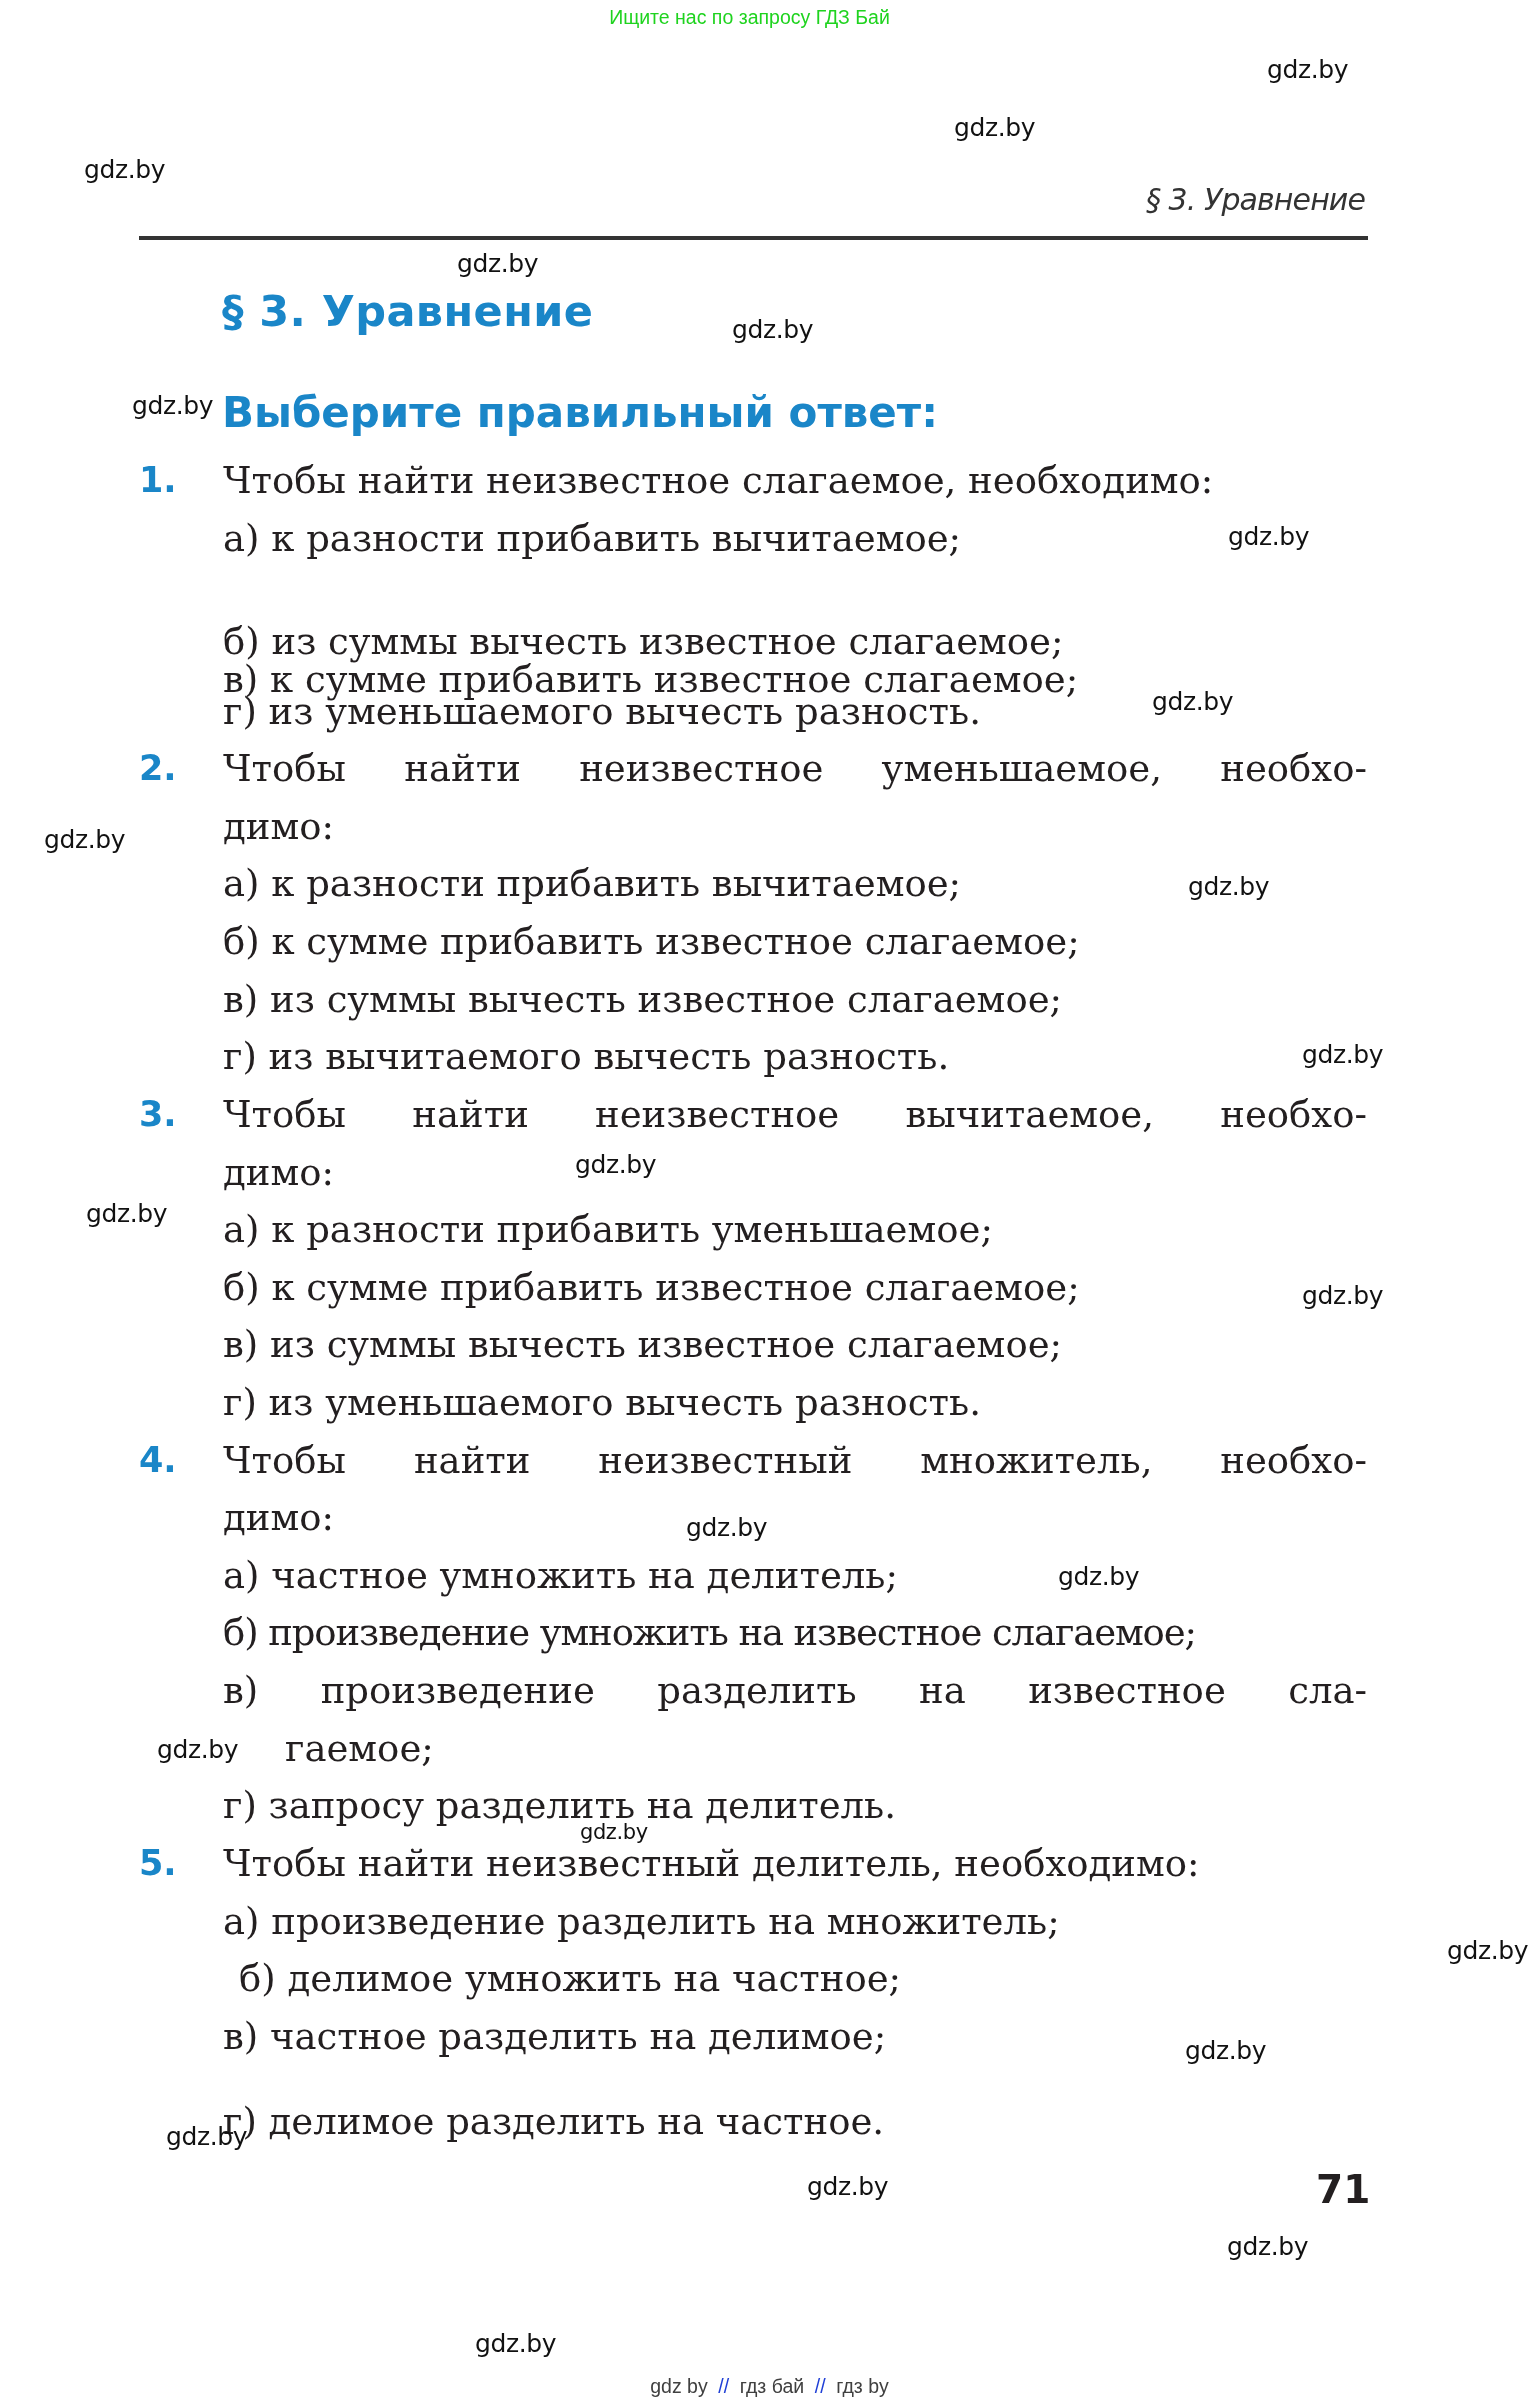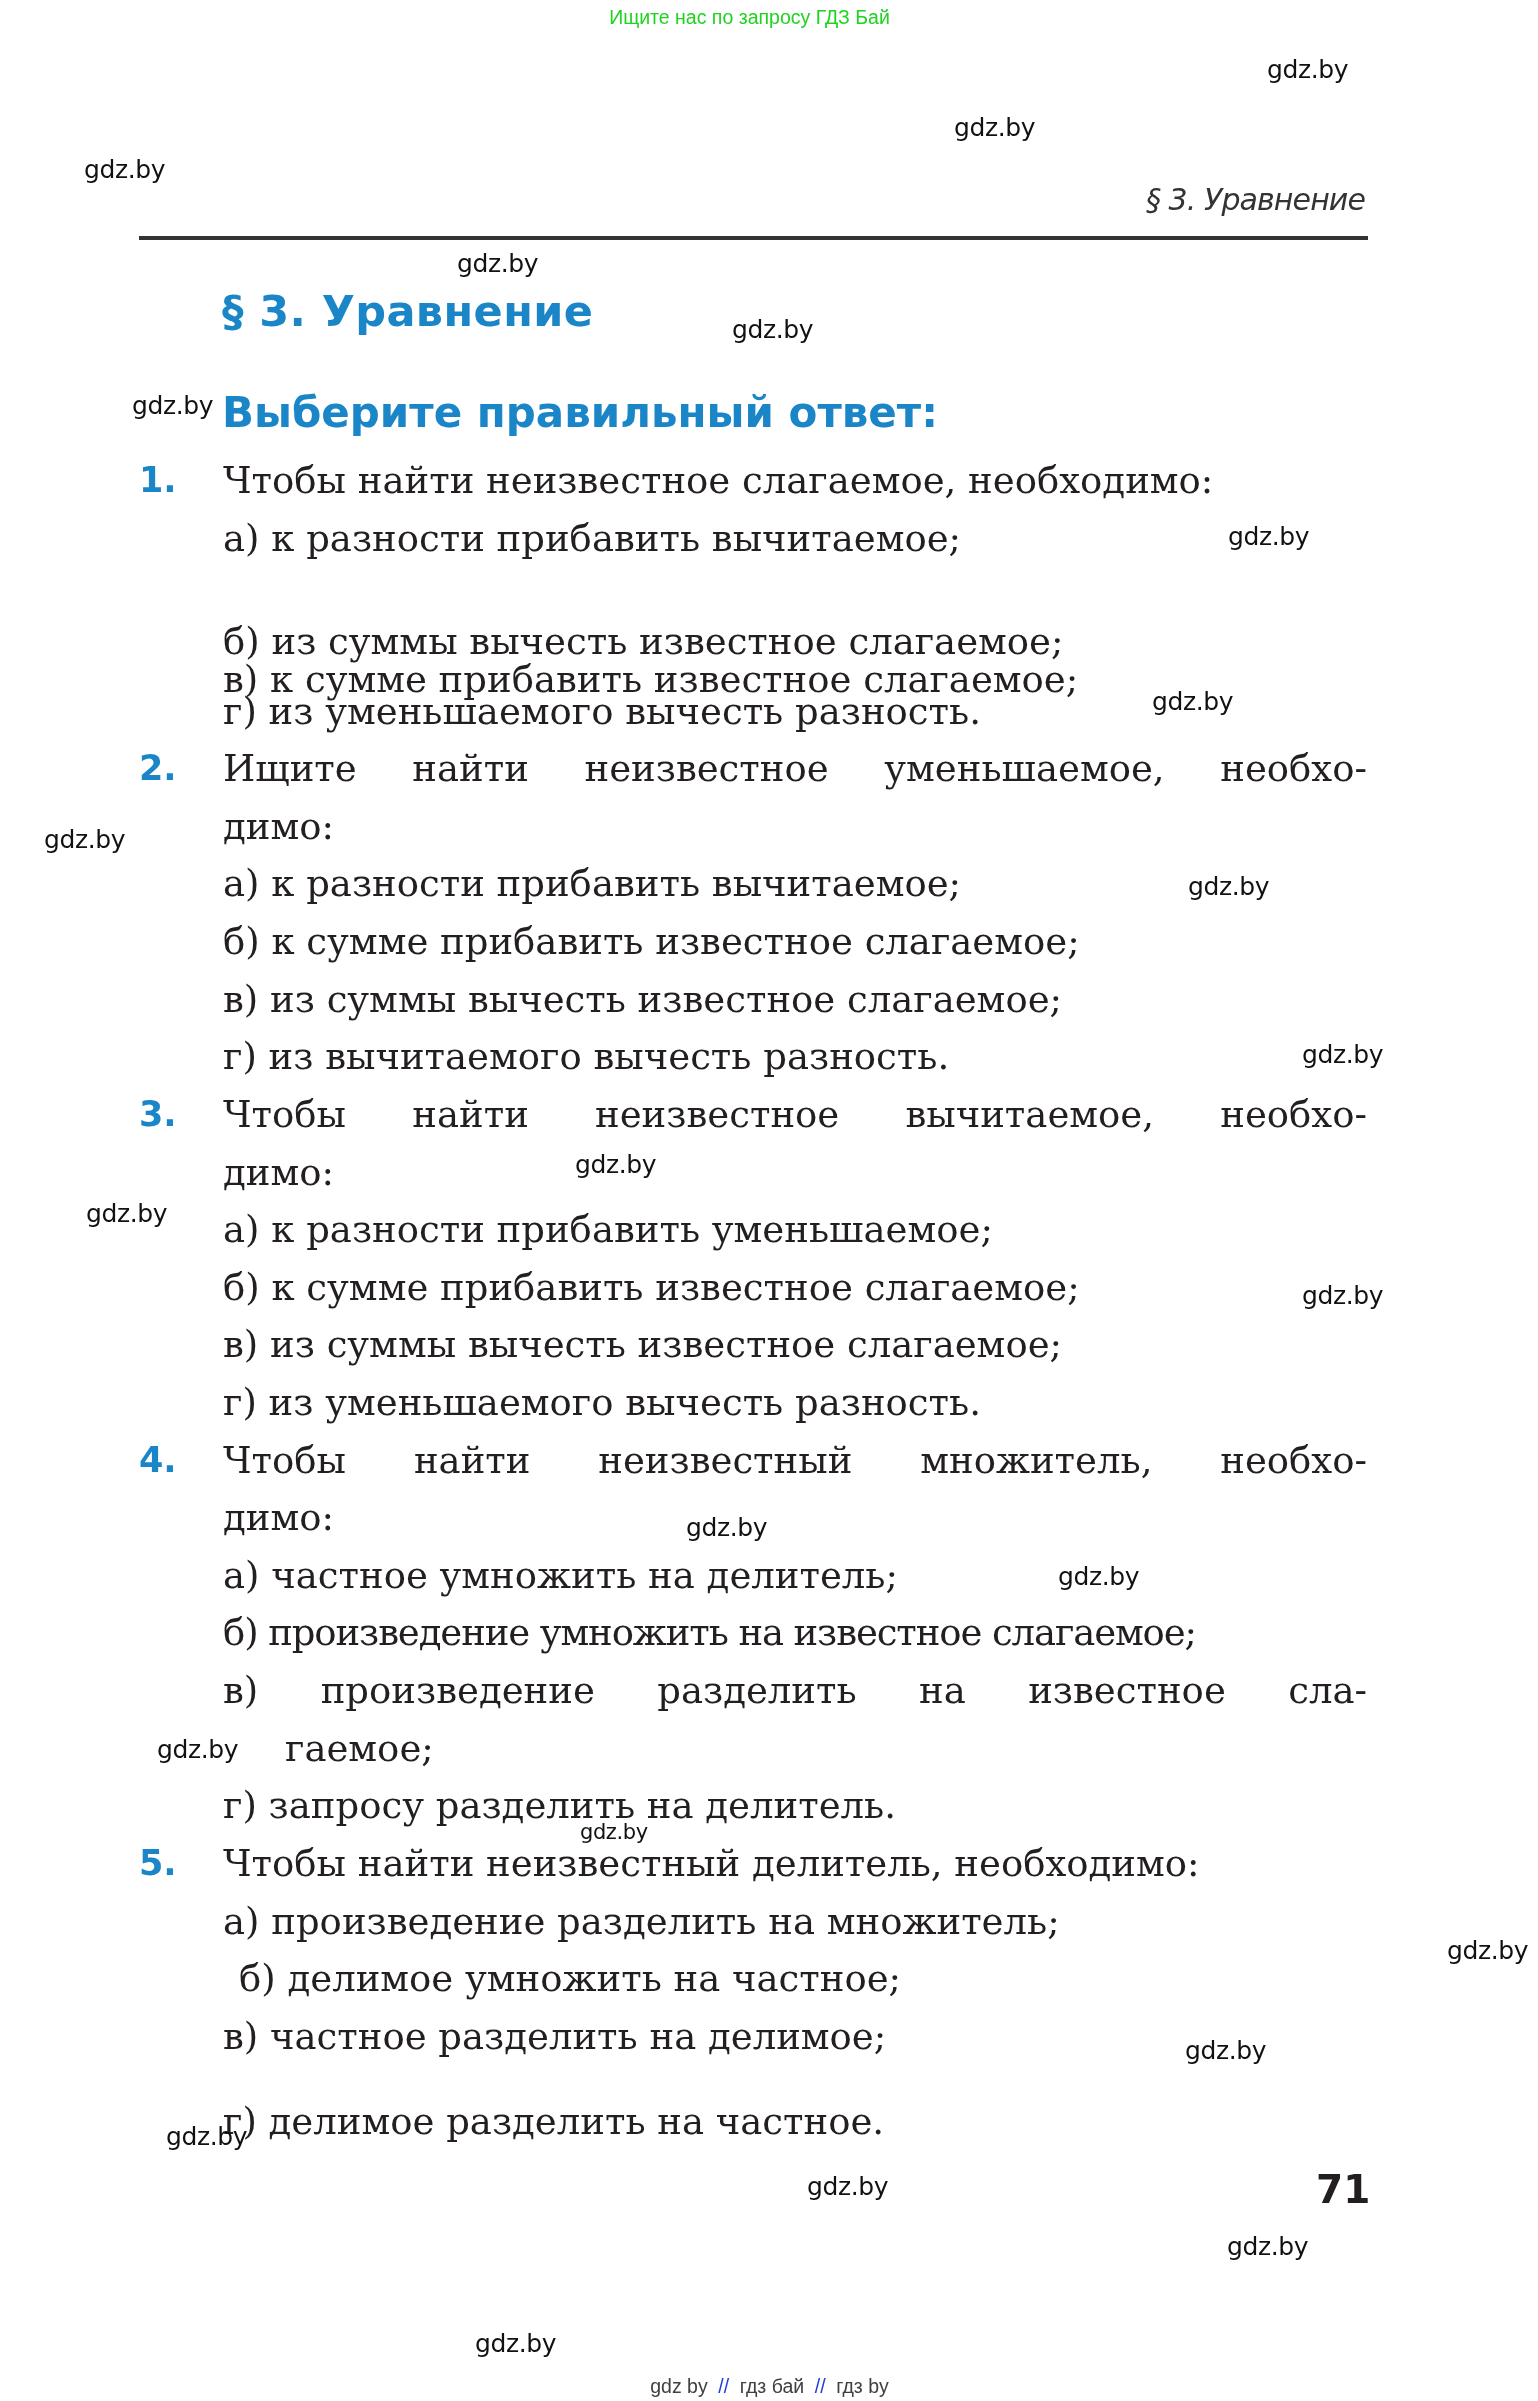--- a/index.html
+++ b/index.html
@@ -35,21 +35,21 @@
   <div class="q-num" style="top:452px;">1.</div>
   <div class="line" style="top:452px;">Чтобы найти неизвестное слагаемое, необходимо:</div>
   <div class="line" style="top:510px;">а) к разности прибавить вычитаемое;</div>
   <div class="line" style="top:567px;margin-top:46px;">б) из суммы вычесть известное слагаемое;</div>
   <div class="line" style="top:651px;">в) к сумме прибавить известное слагаемое;</div>
   <div class="line" style="top:683px;">г) из уменьшаемого вычесть разность.</div>
 </div>
 
 <div>
   <div class="q-num" style="top:740px;">2.</div>
-  <div class="line justify" style="top:740px;">Ищите найти неизвестное уменьшаемое, необхо-</div>
+  <div class="line justify" style="top:740px;">Чтобы найти неизвестное уменьшаемое, необхо-</div>
   <div class="line" style="top:798px;">димо:</div>
   <div class="line" style="top:855px;">а) к разности прибавить вычитаемое;</div>
   <div class="line" style="top:913px;">б) к сумме прибавить известное слагаемое;</div>
   <div class="line" style="top:971px;">в) из суммы вычесть известное слагаемое;</div>
   <div class="line" style="top:1028px;">г) из вычитаемого вычесть разность.</div>
 </div>
 
 <div>
   <div class="q-num" style="top:1086px;">3.</div>
   <div class="line justify" style="top:1086px;">Чтобы найти неизвестное вычитаемое, необхо-</div>

